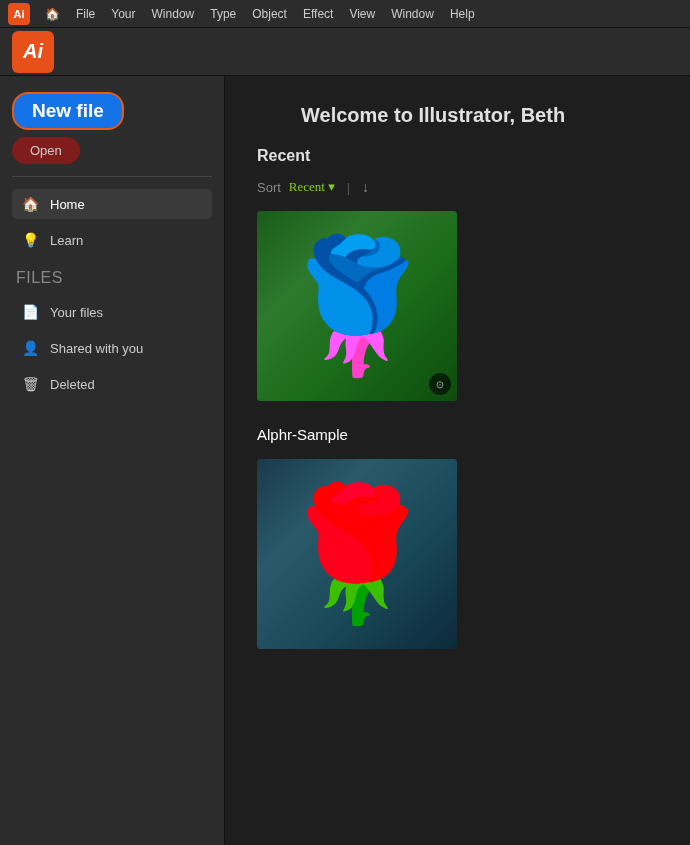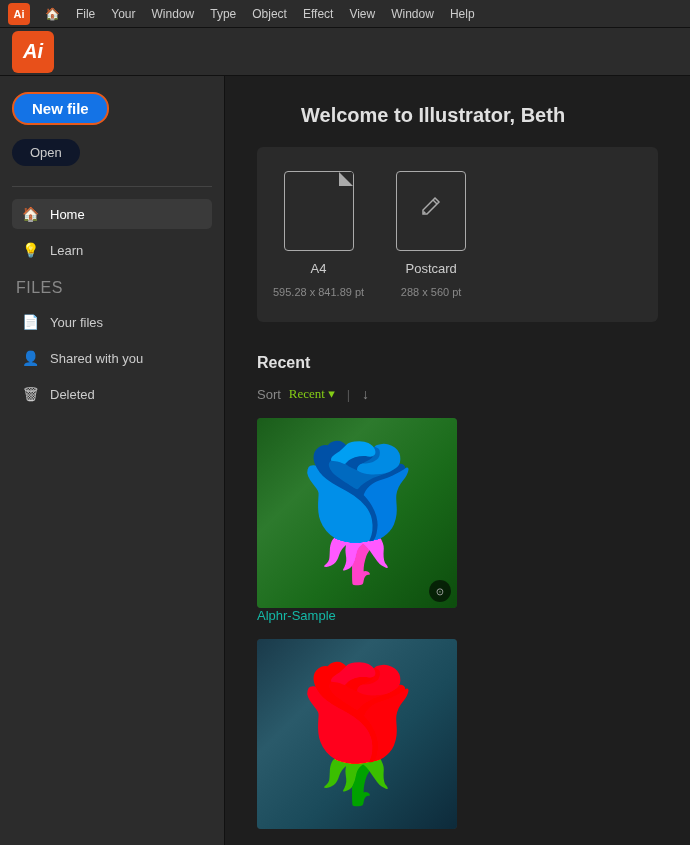--- a/index.html
+++ b/index.html
@@ -93,36 +93,35 @@
       gap: 6px;
       flex-shrink: 0;
     }
 
     .btn-new-file {
       background: #1473e6;
       color: white;
       border: 2px solid #e85a1a;
       border-radius: 16px;
       padding: 6px 18px;
-      font-size: 15px;
+      font-size: 19px;
       font-weight: 600;
       cursor: pointer;
       width: fit-content;
-      margin-bottom: 8px;
+      margin-bottom: 1px;
     }
     .btn-open {
-      background: #0f172a;
+      background: #7f1d1d;
       color: #ccc;
       border: none;
       border-radius: 16px;
       padding: 6px 18px;
       font-size: 13px;
       cursor: pointer;
       width: fit-content;
-      margin-bottom: 8px;
     }
 
     .sidebar-divider {
       border: none;
       border-top: 1px solid #444;
       margin: 6px 0;
     }
 
     .sidebar-section-label {
       font-size: 16px;
@@ -324,23 +323,23 @@
       background: rgba(0,0,0,0.6);
       border-radius: 50%;
       display: flex;
       align-items: center;
       justify-content: center;
       font-size: 10px;
       color: #aaa;
     }
 
     .recent-filename {
-      font-size: 13px;
-      color: #14b8a6;
-      margin-top: 0;
+      font-size: 15px;
+      color: #ffffff;
+      margin-top: 25px;
     }
   </style>
 </head>
 <body>
 
 <div id="menubar">
   <div class="menu-logo">Ai</div>
   <span class="menu-item">🏠</span>
   <span class="menu-item">File</span>
   <span class="menu-item">Your</span>
@@ -388,45 +387,20 @@
       </div>
       <div class="sidebar-item">
         <span class="sidebar-icon">🗑</span>
         <span>Deleted</span>
       </div>
     </div>
 
     <div id="main">
       <div id="welcome-title">Welcome to Illustrator, Beth</div>
 
-      <div id="templates-row">
-
-        <div class="template-card">
-          <div class="template-icon doc-notch">
-            <div class="corner-fold"></div>
-            <div class="corner-fold-border"></div>
-          </div>
-          <div class="template-name">A4</div>
-          <div class="template-size">595.28 x 841.89 pt</div>
-        </div>
-
-        <div class="template-card">
-          <div class="template-icon">
-            <span class="template-card-pencil-icon">
-              <svg width="28" height="32" viewBox="0 0 28 32" fill="none" xmlns="http://www.w3.org/2000/svg">
-                <path d="M18 6 L22 10 L10 22 L6 22 L6 18 Z" stroke="#aaa" stroke-width="1.5" fill="none"></path>
-                <path d="M16 8 L20 12" stroke="#aaa" stroke-width="1.5"></path>
-                <path d="M6 22 L7 19 L9 21 Z" fill="#aaa"></path>
-              </svg>
-            </span>
-          </div>
-          <div class="template-name">Postcard</div>
-          <div class="template-size">288 x 560 pt</div>
-        </div>
-      </div>
 
       <div id="recent-title">Recent</div>
 
       <div id="sort-row">
         <span class="sort-label">Sort</span>
         <span style="color:#84cc16;cursor:pointer;font-family:Liberation Serif, serif;">
           <span>Recent</span>
           <span> ▾</span>
         </span>
         <span class="sort-divider">|</span>

